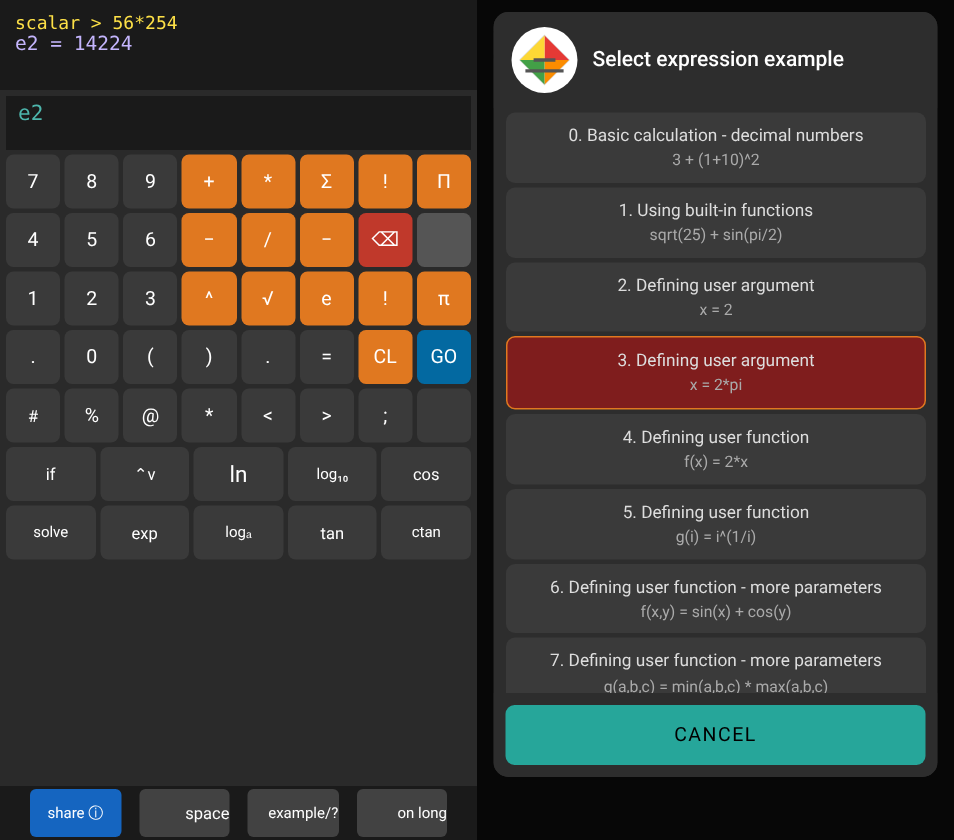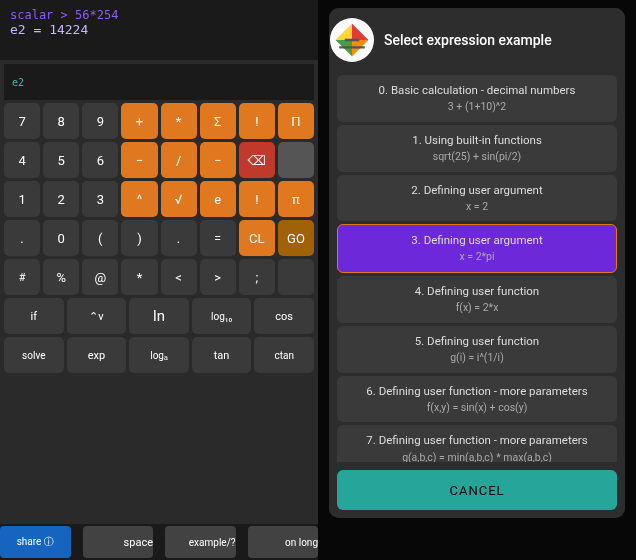--- a/index.html
+++ b/index.html
@@ -21,45 +21,45 @@
       flex-direction: column;
       position: relative;
     }
 
     .top-display {
       background: #1a1a1a;
       padding: 8px 10px 4px;
       min-height: 60px;
     }
     .top-display .line {
-      color: #8b5cf6;
+      color: #fde047;
       font-size: 12px;
       font-family: monospace;
     }
     .top-display .result {
       color: #c4b5fd;
       font-size: 13px;
       font-family: monospace;
     }
 
     .keyboard-area {
       flex: 1;
       background: #2a2a2a;
       display: flex;
       flex-direction: column;
       padding: 4px;
       gap: 3px;
     }
 
     .input-row {
       display: flex;
-      align-items: center;
+      align-items: flex-start;
       background: #1a1a1a;
       color: #ccc;
-      font-size: 10px;
+      font-size: 14px;
       padding: 4px 8px;
       min-height: 36px;
     }
     .input-label {
       color: #4db6ac;
       margin-right: 6px;
       font-family: monospace;
     }
 
     .num-row, .key-row {
@@ -75,28 +75,28 @@
       align-items: center;
       justify-content: center;
       font-size: 13px;
       color: #fff;
       cursor: pointer;
       user-select: none;
     }
     .key-dark { background: #3a3a3a; }
     .key-orange { background: #e07820; }
     .key-red { background: #c0392b; }
-    .key-teal { background: #a16207; }
+    .key-teal { background: #0369a1; }
     .key-gray { background: #555; }
 
     .bottom-bar {
       display: flex;
       background: #1a1a1a;
       gap: 12px;
-      padding: 2px 0;
+      padding: 2px 20px;
     }
     .bottom-btn {
       flex: 1;
       height: 32px;
       border-radius: 4px;
       display: flex;
       align-items: center;
       justify-content: center;
       font-size: 11px;
       color: #fff;
@@ -139,21 +139,21 @@
       margin-top: 8px;
       display: flex;
       flex-direction: column;
       overflow: hidden;
       max-height: 510px;
     }
 
     .modal-header {
       display: flex;
       align-items: center;
-      padding: 10px 1px;
+      padding: 10px 12px;
       background: #2d2d2d;
       gap: 10px;
     }
 
     .modal-logo {
       width: 44px;
       height: 44px;
       border-radius: 22px;
       background: #fff;
       display: flex;
@@ -349,21 +349,21 @@
 
       <div class="modal-item">
             <div class="item-text">0. Basic calculation - decimal numbers<br><span class="sub">3 + (1+10)^2</span></div>
           </div>
           <div class="modal-item">
             <div class="item-text">1. Using built-in functions<br><span class="sub">sqrt(25) + sin(pi/2)</span></div>
           </div>
           <div class="modal-item">
             <div class="item-text">2. Defining user argument<br><span class="sub">x = 2</span></div>
           </div>
-          <div class="modal-item" style="background: #6d28d9; border: 1px solid rgb(224, 120, 32);">
+          <div class="modal-item" style="background: #7f1d1d; border: 1px solid rgb(224, 120, 32);">
             <div class="item-text">3. Defining user argument<br><span class="sub">x = 2*pi</span></div>
           </div>
           <div class="modal-item">
             <div class="item-text">4. Defining user function<br><span class="sub">f(x) = 2*x</span></div>
           </div>
           <div class="modal-item">
             <div class="item-text">5. Defining user function<br><span class="sub">g(i) = i^(1/i)</span></div>
           </div>
           <div class="modal-item">
             <div class="item-text">6. Defining user function - more parameters<br><span class="sub">f(x,y) = sin(x) + cos(y)</span></div>

